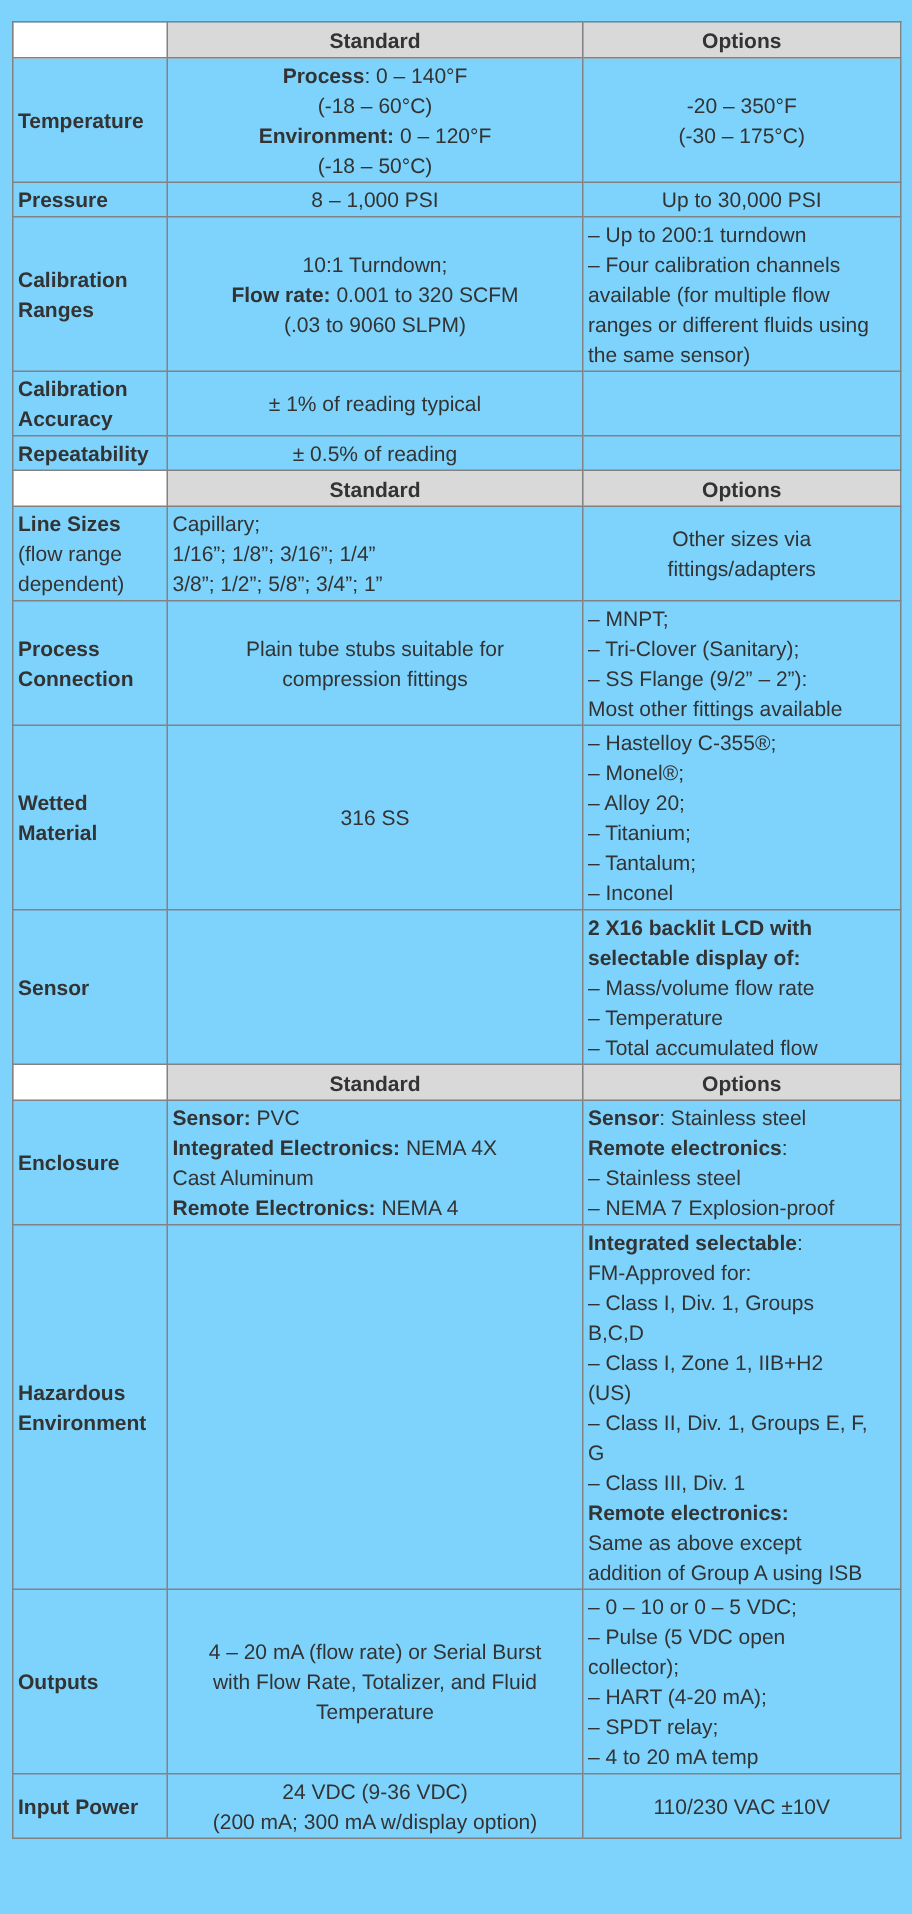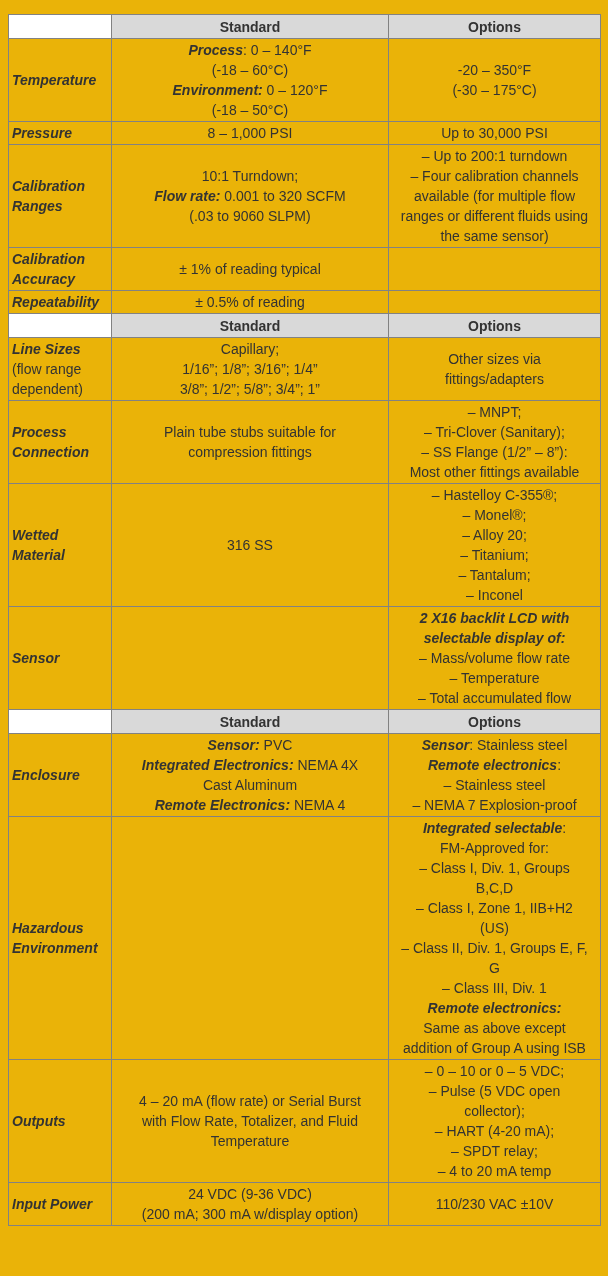--- a/index.html
+++ b/index.html
@@ -10,21 +10,21 @@
   html, body {
     margin: 0;
     padding: 0;
     background: #ffffff;
   }
   .page {
     width: 608px;
     height: 1276px;
     box-sizing: border-box;
     padding: 14px 8px 12px 8px;
-    background: #eab308;
+    background: #7dd3fc;
     font-family: "Liberation Sans", sans-serif;
   }
   table.spec-table {
     border-collapse: collapse;
     table-layout: fixed;
     width: 592px;
   }
   table.spec-table td {
     border: 1px solid var(--border-color);
     vertical-align: middle;
@@ -40,22 +40,22 @@
     text-align: center;
     height: 21px;
   }
   tr.header-row td.blank {
     background: #ffffff;
   }
   td.label-cell {
     text-align: left;
   }
   td.align-center { text-align: center; }
-  td.align-left   { text-align: center; }
-  .b { font-weight: bold; font-style: italic; }
+  td.align-left   { text-align: left; }
+  .b { font-weight: bold; }
 </style>
 </head>
 <body>
 
 <div class="page">
   <table class="spec-table">
     <colgroup>
       <col style="width:103px">
       <col style="width:277px">
       <col style="width:212px">
@@ -136,21 +136,21 @@
         </tr>
         <tr>
           <td class="label-cell"><span class="b">Process Connection</span></td>
           <td class="align-center">
             <div><span>Plain tube stubs suitable for</span></div>
             <div><span>compression fittings</span></div>
           </td>
           <td class="align-left">
             <div><span>– MNPT;</span></div>
             <div><span>– Tri-Clover (Sanitary);</span></div>
-            <div><span>– SS Flange (1/2” – 8”):</span></div>
+            <div><span>– SS Flange (9/2” – 2”):</span></div>
             <div><span>Most other fittings available</span></div>
           </td>
         </tr>
         <tr>
           <td class="label-cell"><span class="b">Wetted Material</span></td>
           <td class="align-center">
             <div><span>316 SS</span></div>
           </td>
           <td class="align-left">
             <div><span>– Hastelloy C-355®;</span></div>

